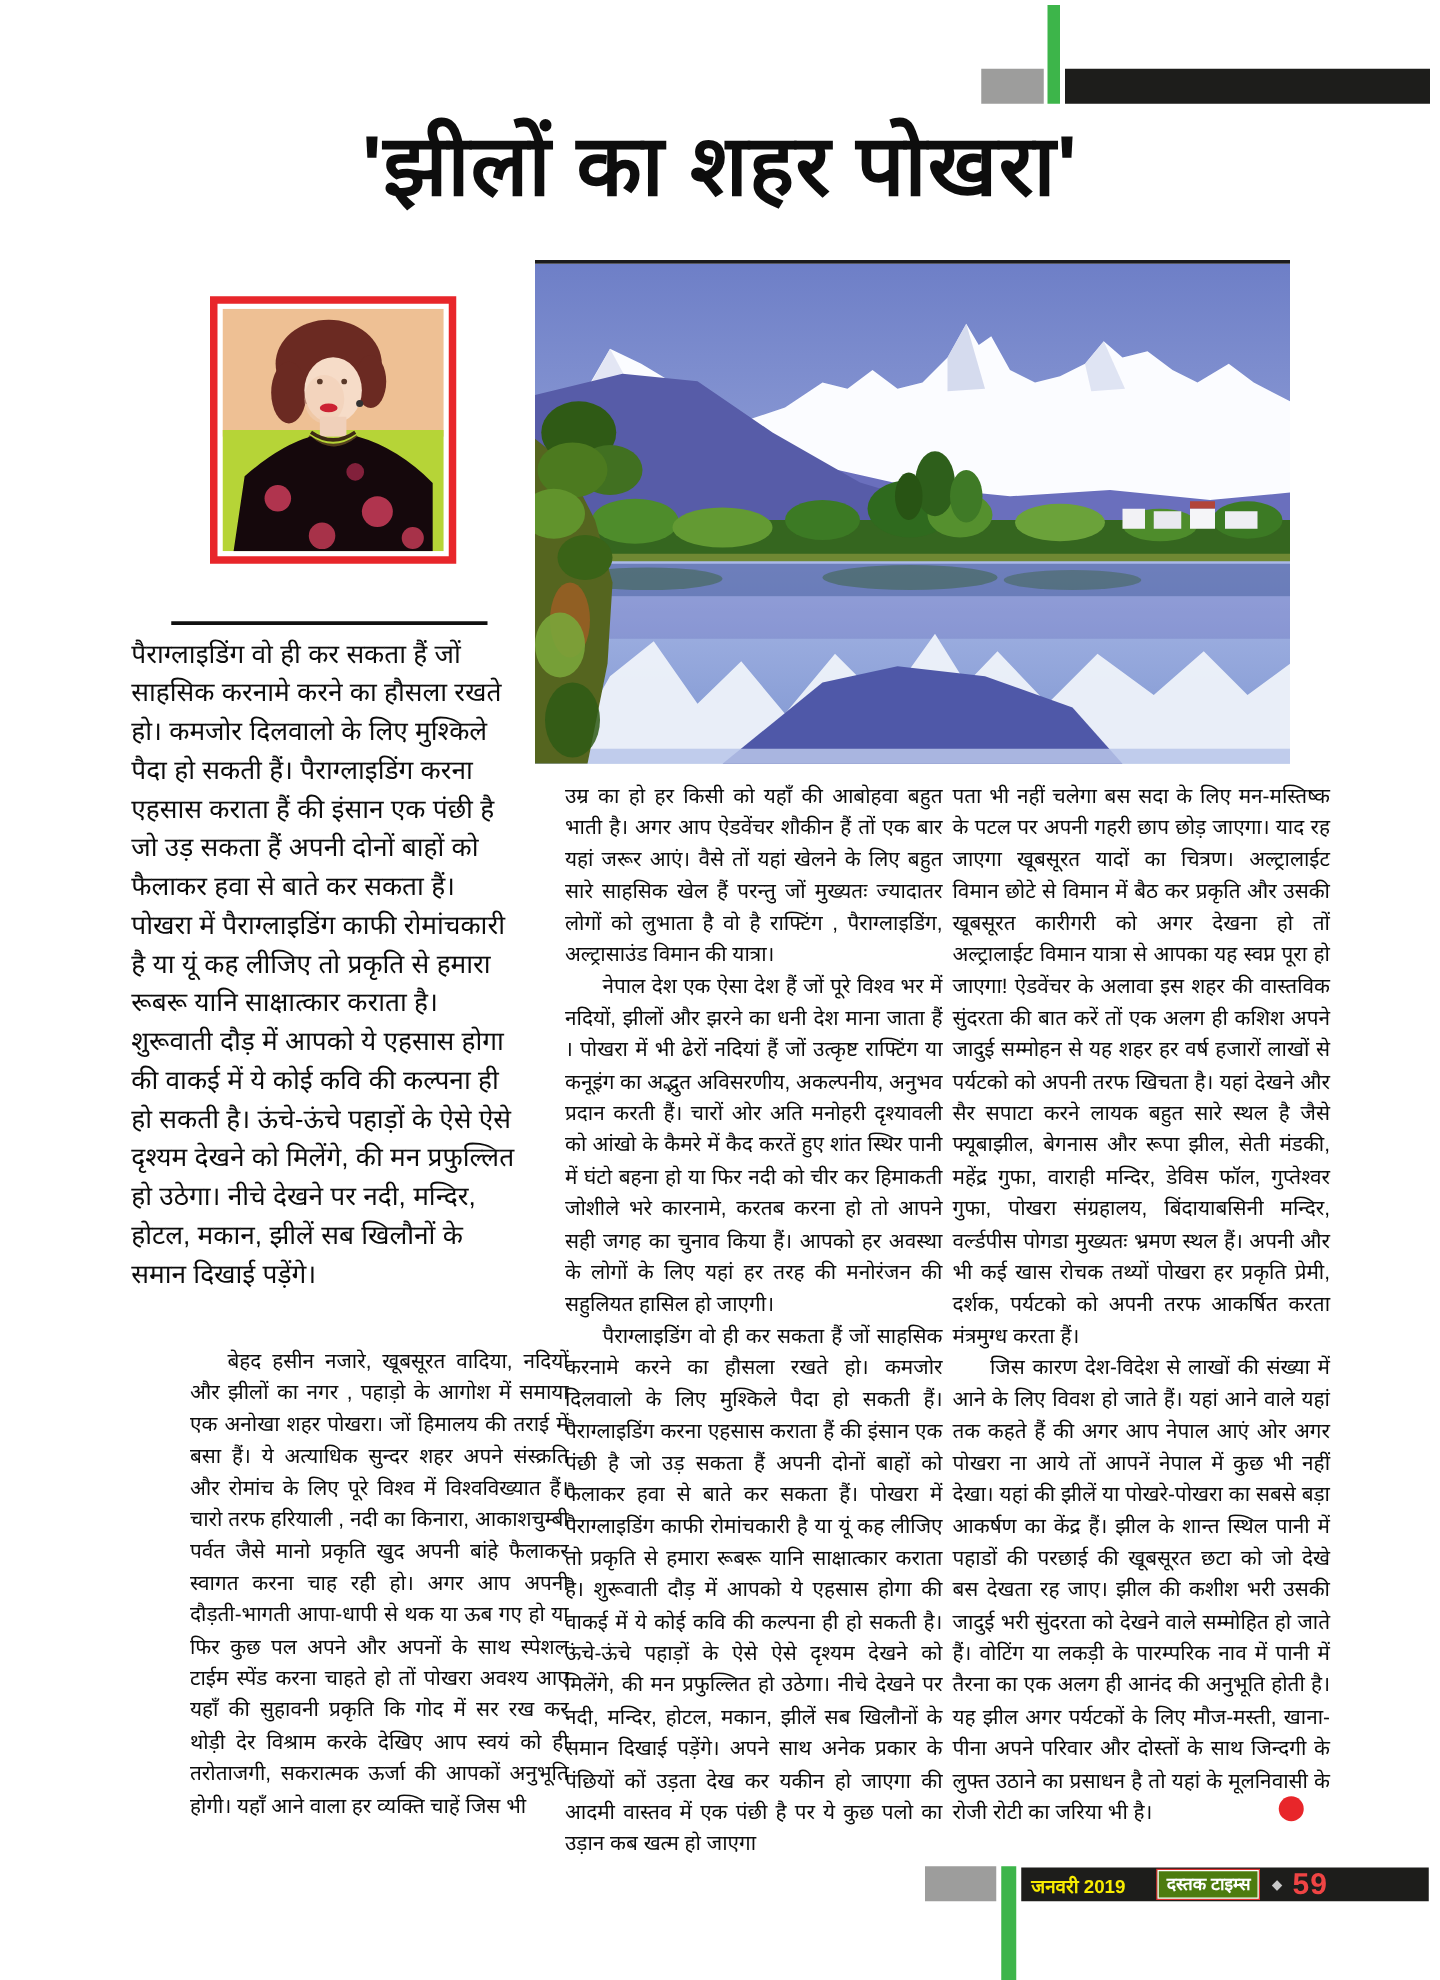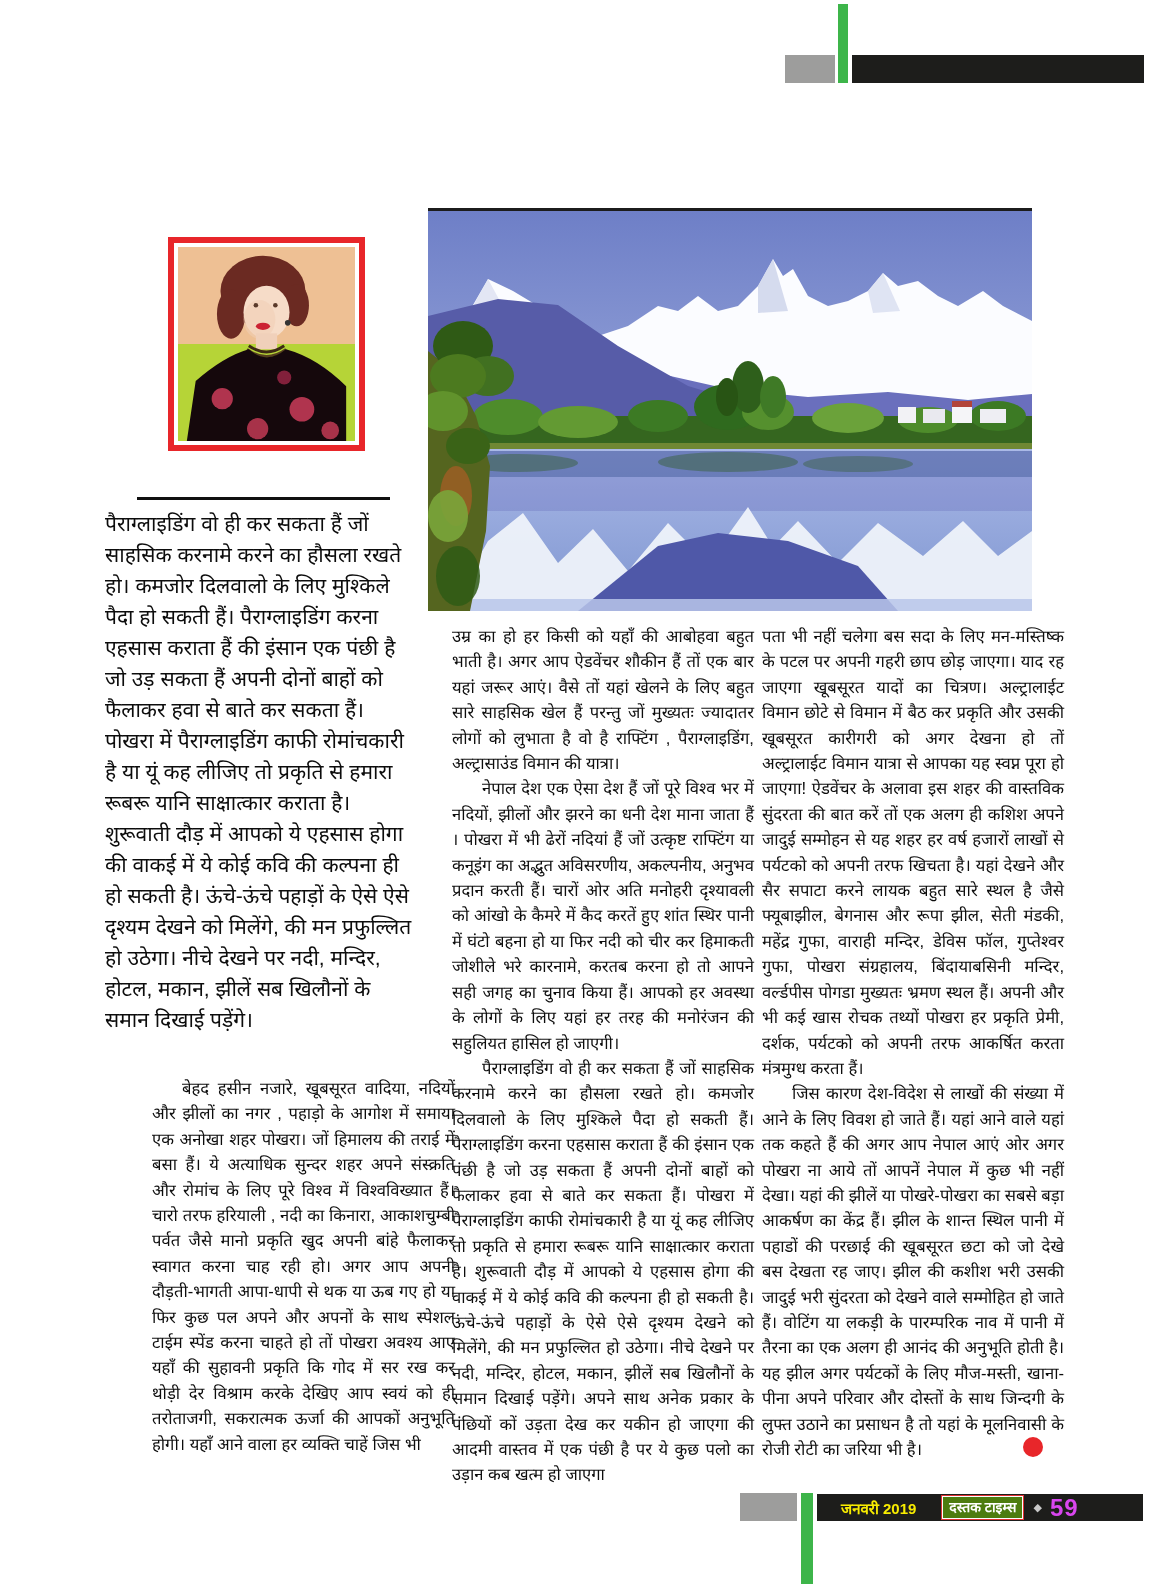--- a/index.html
+++ b/index.html
@@ -30,35 +30,36 @@
   .col-mid{left:424px;top:624px;width:302px;margin-left:28px;}
   .col-right{left:762px;top:624px;width:302px;}
 
   .hero{left:428px;top:208px;width:604px;height:400px;border-top:3px solid #1c1c1c;}
   .hero svg{display:block;width:100%;height:100%;}
 
   .end-dot{left:1023px;top:1437px;width:20px;height:20px;border-radius:50%;background:#e8262a;}
 
   .footer-bar{left:817px;top:1494px;width:326px;height:27px;background:#1d1d1b;
               display:flex;align-items:center;}
-  .footer-date{color:#f8ec00;font-weight:700;font-size:15px;margin-left:24px;}
+  .footer-date{color:#f8ec00;font-weight:700;font-size:15px;margin-left:8px;}
   .footer-logo{margin-left:26px;background:#4d7c0f;color:#ffffff;font-weight:700;font-size:14px;
                padding:1px 6px;border:1px solid #ffffff;box-shadow:0 0 0 1px #e03131;line-height:1.3;}
   .footer-diamond{color:#c9c9c9;font-size:11px;margin-left:10px;}
-  .footer-page{color:#d946ef;font-weight:800;font-size:24px;margin-left:8px;letter-spacing:1px;}
+  .footer-page{color:#ef4444;font-weight:800;font-size:24px;margin-left:8px;letter-spacing:1px;}
 </style>
 </head>
 <body>
 
 <div class="page">
 
   <div class="abs bar-gray" style="left:785px;top:55px;width:50px;height:28px;"></div>
   <div class="abs bar-green" style="left:838px;top:4px;width:10px;height:79px;"></div>
   <div class="abs bar-black" style="left:852px;top:55px;width:292px;height:28px;"></div>
 
+  <h1 class="abs page-title" style="margin:0;">'झीलों का शहर पोखरा'</h1>
 
   <div class="abs author-frame">
     <svg viewBox="0 0 100 110" preserveAspectRatio="none">
       <rect x="0" y="0" width="100" height="58" fill="#eec094"></rect>
       <rect x="0" y="55" width="100" height="55" fill="#b6d437"></rect>
       <ellipse cx="48" cy="25" rx="24" ry="20" fill="#6b2a22"></ellipse>
       <ellipse cx="30" cy="38" rx="8" ry="14" fill="#6b2a22"></ellipse>
       <ellipse cx="67" cy="33" rx="7" ry="12" fill="#6b2a22"></ellipse>
       <ellipse cx="50" cy="37" rx="13" ry="15" fill="#f6dcc8"></ellipse>
       <ellipse cx="46" cy="41" rx="9" ry="11" fill="#f0cdb4" opacity="0.55"></ellipse>

